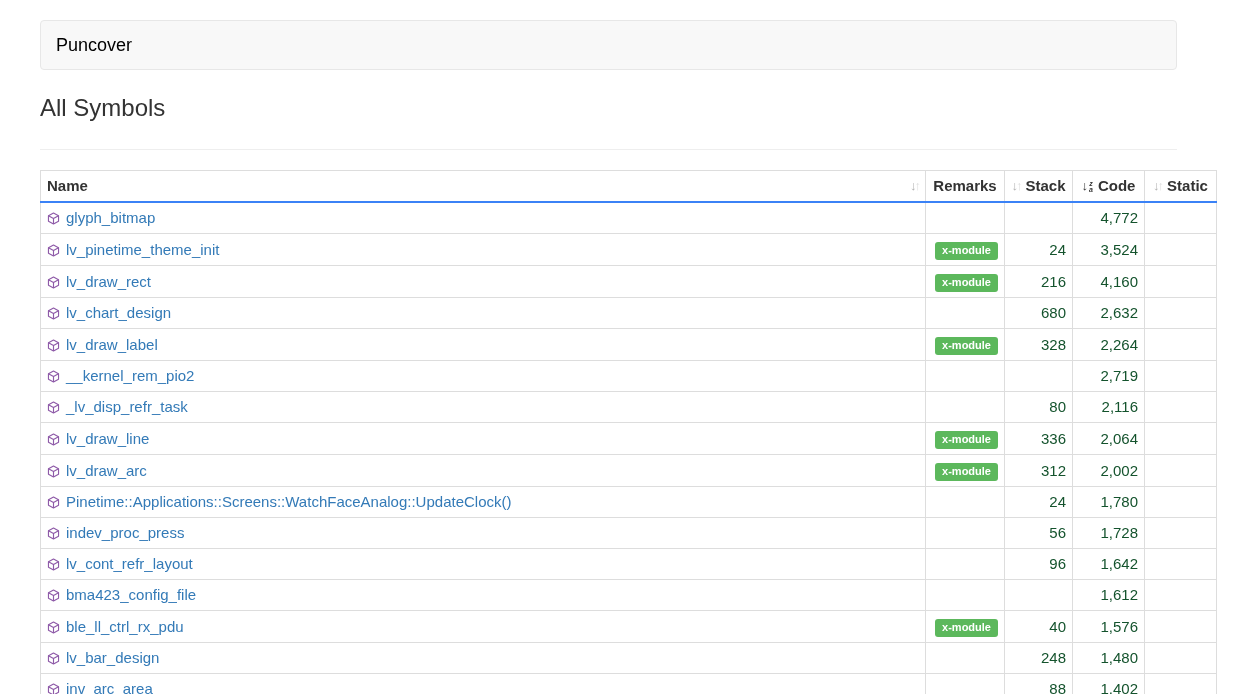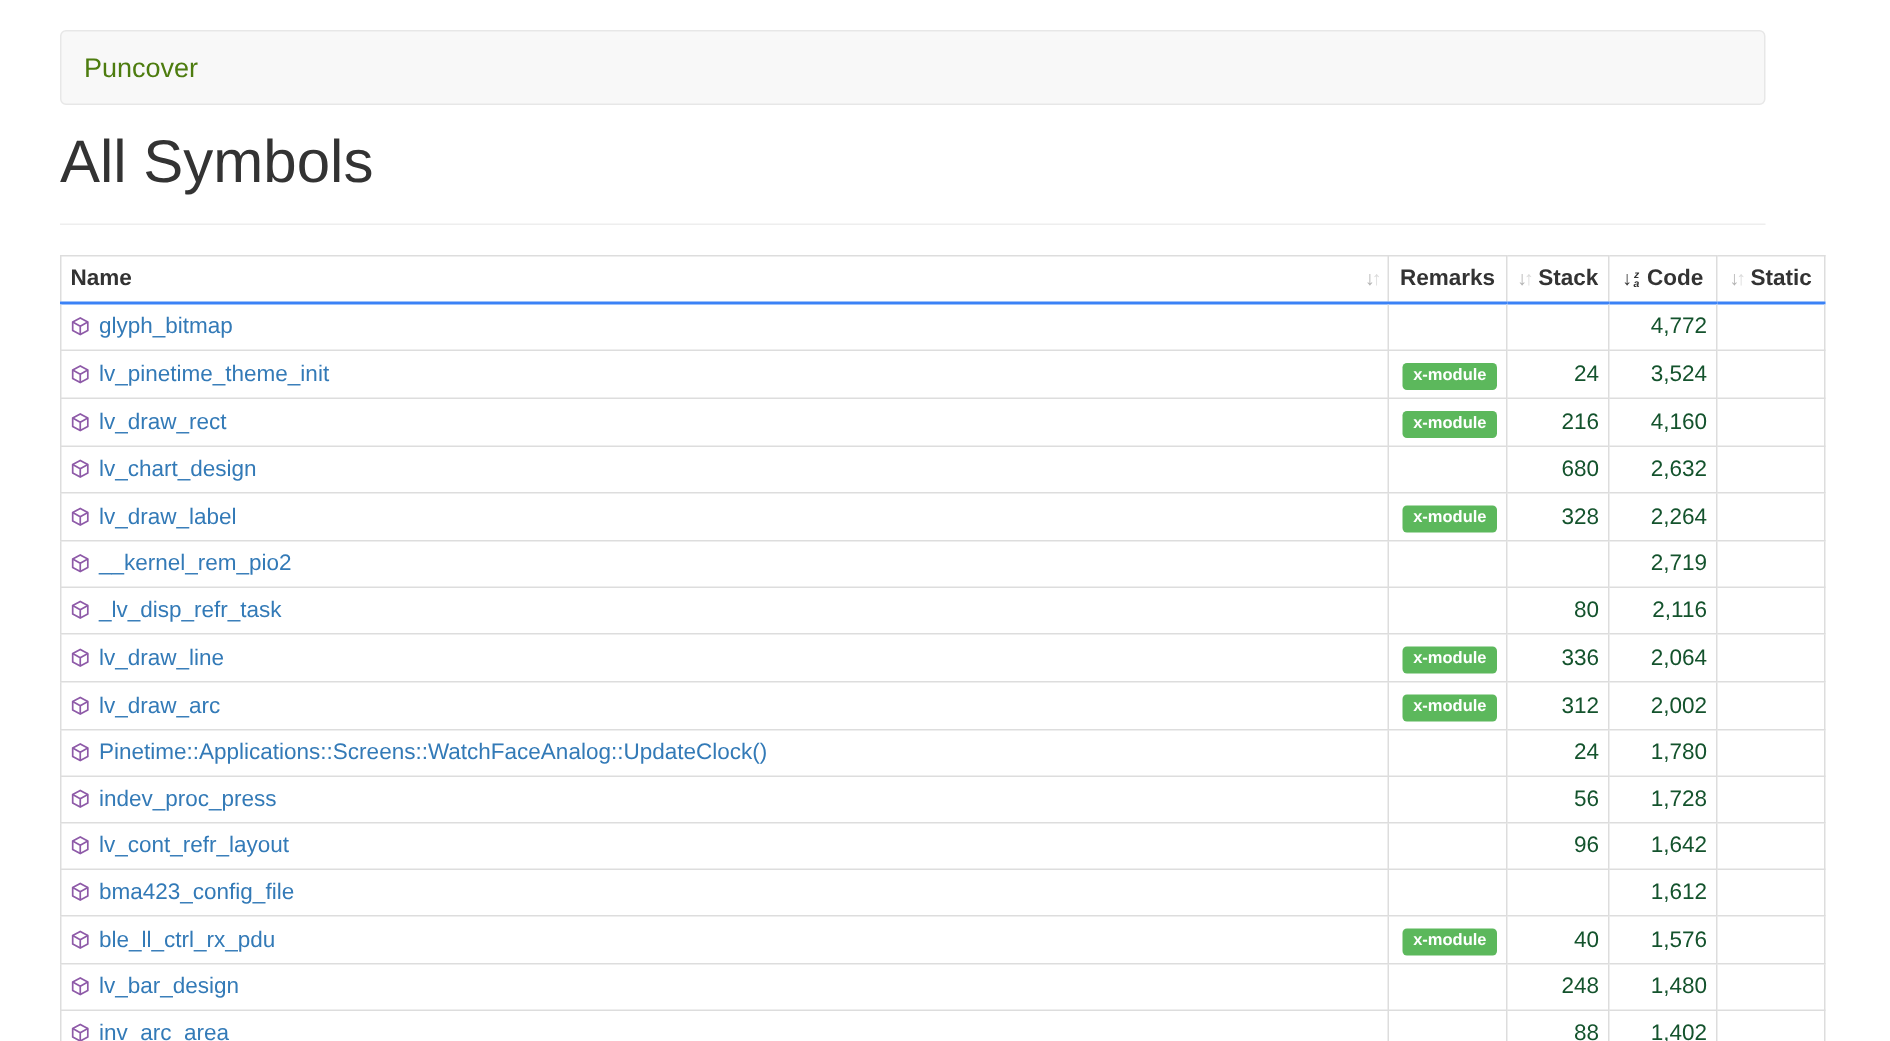--- a/index.html
+++ b/index.html
@@ -18,29 +18,29 @@
     margin-top: 20px;
     width: 1137px; height: 50px;
     background: #f8f8f8;
     border: 1px solid #e7e7e7;
     border-radius: 4px;
     display: flex; align-items: center;
   }
   .navbar-brand {
     padding: 0 15px;
     font-size: 18px;
-    color: #4d7c0f;
+    color: #000000;
     text-decoration: none;
     cursor: pointer;
   }
 
   
   h2.page-title {
     margin: 20px 0 0 0;
-    font-size: 40px;
+    font-size: 24px;
     font-weight: 400;
     line-height: 36px;
     color: #333;
   }
   hr.title-rule {
     border: 0;
     border-top: 1px solid #eee;
     width: 1137px;
     margin: 23px 0 0 0;
   }

